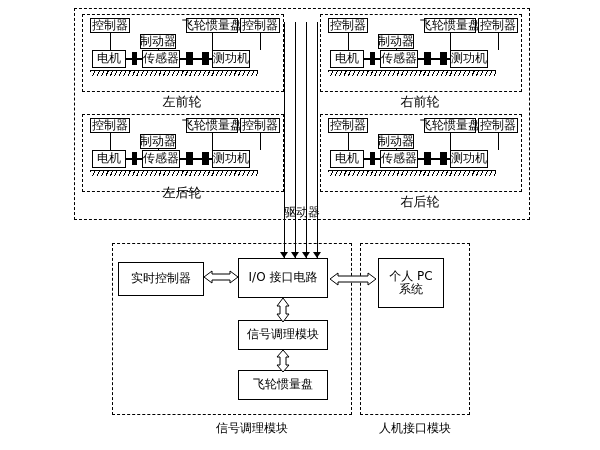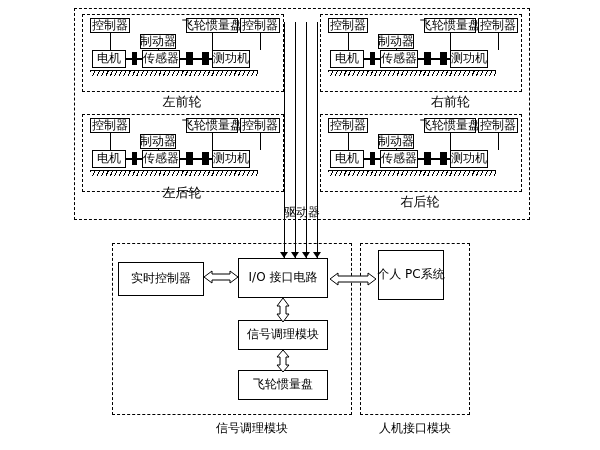--- a/index.html
+++ b/index.html
@@ -113,21 +113,21 @@
   <div class="abs solid lbl t9" style="left:330px;top:50px;width:34px;height:18px;">电机</div>
   <div class="abs solid lbl t9" style="left:380px;top:50px;width:38px;height:18px;">传感器</div>
   <div class="abs solid lbl t9" style="left:450px;top:50px;width:38px;height:18px;">测功机</div>
   <div class="shaft" style="left:364px;top:58px;width:16px;"></div>
   <div class="shaft" style="left:418px;top:58px;width:32px;"></div>
   <div class="blk" style="left:424px;top:52px;width:7px;height:13px;"></div>
   <div class="blk" style="left:440px;top:52px;width:7px;height:13px;"></div>
   <div class="blk" style="left:370px;top:52px;width:5px;height:13px;"></div>
   <div class="hatch" style="left:328px;top:70px;width:168px;height:5px;"></div>
 
-  <div class="cap t13" style="left:370px;top:93px;width:100px;text-align:right;">右前轮</div>
+  <div class="cap t13" style="left:370px;top:93px;width:100px;">右前轮</div>
 
   <div class="abs dashbox" style="left:82px;top:114px;width:202px;height:78px;"></div>
 
   <div class="abs solid lbl t9" style="left:90px;top:118px;width:40px;height:15px;">控制器</div>
   <div class="abs solid lbl t9" style="left:140px;top:134px;width:36px;height:15px;">制动器</div>
   <div class="abs solid lbl t9" style="left:186px;top:118px;width:52px;height:15px;">飞轮惯量盘</div>
   <div class="abs solid lbl t9" style="left:240px;top:118px;width:40px;height:15px;">控制器</div>
 
   <div class="vline" style="left:110px;top:133px;height:17px;"></div>
   <div class="vline" style="left:158px;top:149px;height:9px;"></div>
@@ -187,21 +187,21 @@
   <div class="abs dashbox" style="left:360px;top:243px;width:110px;height:172px;"></div>
 
   <div class="abs solid lbl t12" style="left:118px;top:262px;width:86px;height:34px;">实时控制器</div>
 
   <div class="abs solid lbl t12" style="left:238px;top:258px;width:90px;height:40px;">I/O 接口电路</div>
 
   <div class="abs solid lbl t12" style="left:238px;top:320px;width:90px;height:30px;">信号调理模块</div>
 
   <div class="abs solid lbl t12" style="left:238px;top:370px;width:90px;height:30px;">飞轮惯量盘</div>
 
-  <div class="abs solid" style="left:378px;top:250px;width:66px;height:50px;flex-direction:row;">
+  <div class="abs solid" style="left:378px;top:258px;width:66px;height:50px;flex-direction:column;">
     <span class="lbl t12">个人 PC</span>
     <span class="lbl t12">系统</span>
   </div>
 
   <div class="harrow" style="left:204px;top:269px;">
     <svg width="34" height="16" viewBox="0 0 34 16">
       <polygon points="0,8 8,2 8,5 26,5 26,2 34,8 26,14 26,11 8,11 8,14" fill="#ffffff" stroke="#000000" stroke-width="1"></polygon>
     </svg>
   </div>
 

